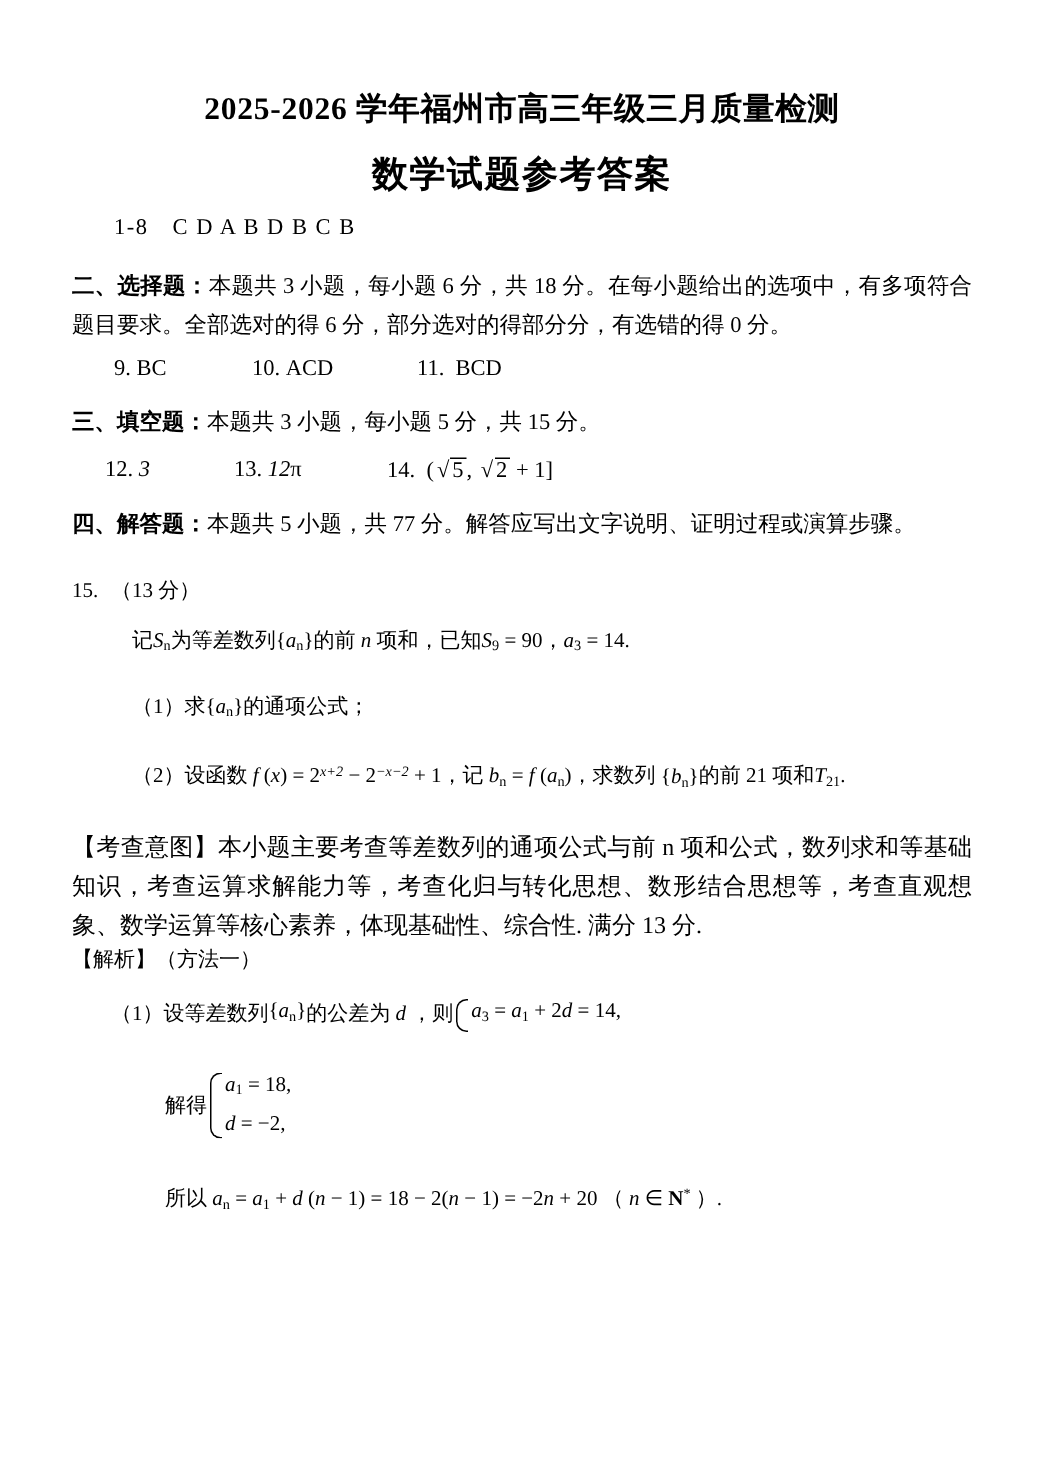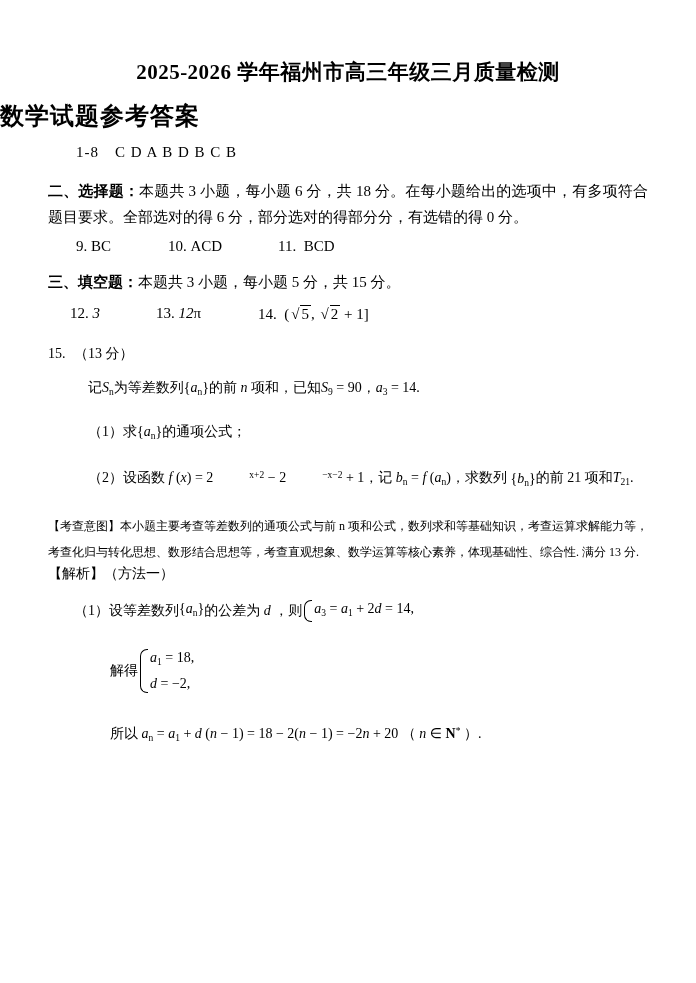--- a/index.html
+++ b/index.html
@@ -23,20 +23,21 @@
     box-sizing: border-box;
   }
   .title1 {
     text-align: center;
     font-size: 21px;
     font-weight: bold;
     margin-top: 58px;
     letter-spacing: 0.5px;
   }
   .title2 {
+    text-align: center;
     font-size: 24px;
     font-weight: bold;
     margin-top: 14px;
     letter-spacing: 1px;
   }
   .body-block {
     margin: 0 48px 0 48px;
   }
   .para {
     font-size: 15px;
@@ -87,21 +88,21 @@
     margin-top: 12px;
     line-height: 26px;
   }
   .q-sub {
     font-size: 14px;
     margin-left: 40px;
     margin-top: 14px;
     line-height: 26px;
   }
   .note {
-    font-size: 12px;
+    font-size: 16px;
     line-height: 26px;
     margin-top: 18px;
     text-align: justify;
   }
   .analysis {
     font-size: 14px;
   }
   .step {
     font-size: 14px;
     margin-left: 26px;
@@ -126,21 +127,21 @@
   
   .mi { font-style: italic; font-family: "Liberation Serif", serif; }
   .subn {
     font-size: 0.68em;
     vertical-align: -0.28em;
     font-style: normal;
   }
   .sup {
     font-size: 0.68em;
     vertical-align: 0.45em;
-    padding-left: 36px;
+    font-style: italic;
   }
   .supn {
     font-size: 0.68em;
     vertical-align: 0.45em;
     font-style: normal;
   }
   .brace {
     display: inline-block;
     position: relative;
     padding-left: 10px;
@@ -199,20 +200,23 @@
       <b>三、填空题：</b><span>本题共 3 小题，每小题 5 分，共 15 分。</span>
     </div>
     <div class="fill-row">
       <span class="fill-item f1"><span>12.</span>&nbsp;<span class="mi">3</span></span>
       <span class="fill-item f2"><span>13.</span>&nbsp;<span class="mi">12</span>π</span>
       <span class="fill-item f3"><span>14.</span>&nbsp;
         <span>(<span class="sqrt"><span class="sign">√</span><span class="radicand">5</span></span>,&nbsp;<span class="sqrt"><span class="sign">√</span><span class="radicand">2</span></span>&nbsp;+&nbsp;1]</span>
       </span>
     </div>
 
+    <div class="para">
+      <b>四、解答题：</b><span>本题共 5 小题，共 77 分。解答应写出文字说明、证明过程或演算步骤。</span>
+    </div>
 
     <div class="q-head">
       <span class="num">15.</span><span>（13 分）</span>
     </div>
 
     <div class="q-body">
       <span class="mi" style="font-style:normal">记</span><span class="mi">S</span><span class="subn">n</span><span class="mi" style="font-style:normal">为等差数列</span><span>{<span class="mi">a</span><span class="subn">n</span>}</span><span>的前</span><span class="mi">&nbsp;n&nbsp;</span><span>项和，已知</span><span class="mi">S</span><span class="subn">9</span> <span>= 90</span>，<span class="mi">a</span><span class="subn">3</span> <span>= 14</span><span>.</span>
     </div>
 
     <div class="q-sub">

